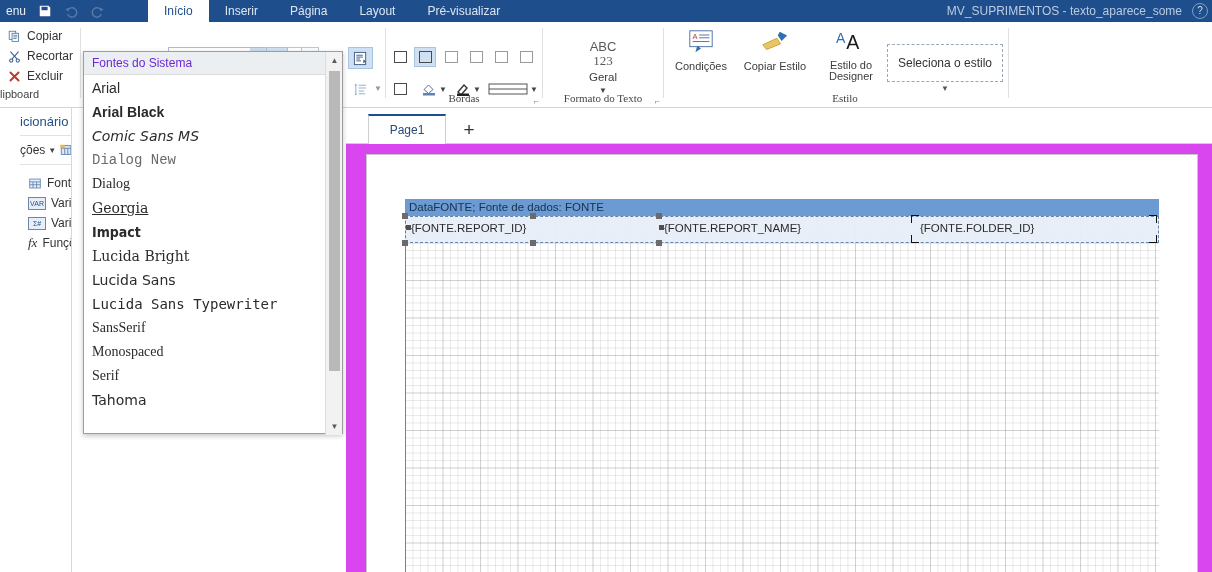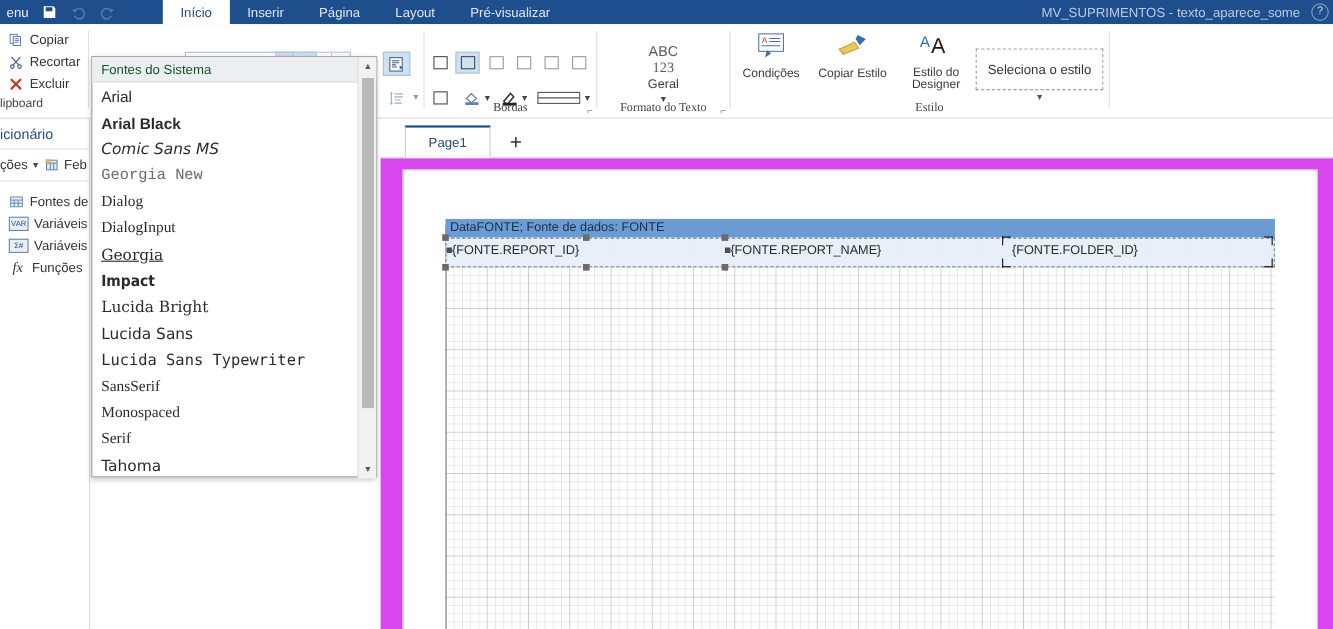--- a/index.html
+++ b/index.html
@@ -115,23 +115,24 @@
     display: flex; align-items: center; justify-content: center;
     font-size: 12px; color: #333;
   }
   .style-pick-arrow {
     position: absolute; top: 62px; width: 116px; text-align: center;
     font-size: 8px; color: #555;
   }
 
   
   .leftpanel {
-    position: absolute; left: 0; top: 108px; width: 82px; height: 464px;
+    position: absolute; left: 0; top: 108px; width: 72px; height: 464px;
     background: #ffffff; border-right: 1px solid #d8d8d8;
     overflow: hidden;
+    padding-left: 20px;
   }
   .lp-title { font-size: 13px; color: #1f4e8c; padding: 6px 0 2px 0; white-space: nowrap; }
   .lp-rule { height: 1px; background: #e2e2e2; margin: 4px 0; }
   .lp-row {
     display: flex; align-items: center; gap: 5px; height: 20px;
     font-size: 12px; color: #333; white-space: nowrap;
   }
   .lp-chip {
     display:inline-flex; align-items:center; justify-content:center;
     min-width:18px; height:13px; border:1px solid #6f86a8; background:#e8eef7;
@@ -214,21 +215,21 @@
   .corner.br { border-left: none; border-top: none; }
 
   
   .fontpop {
     position: absolute; left: 83px; top: 51px; width: 260px; height: 383px;
     background: #ffffff; border: 1px solid #9e9e9e;
     box-shadow: 0 2px 5px rgba(0,0,0,.22); z-index: 50;
   }
   .fp-header {
     height: 23px; background: #eceff2; border-bottom: 1px solid #dcdcdc;
-    font-size: 12px; color: #14532d; padding-left: 8px; line-height: 23px;
+    font-size: 12px; color: #6d28d9; padding-left: 8px; line-height: 23px;
   }
   .fp-list { position: absolute; left: 0; top: 24px; width: 243px; height: 358px; }
   .fp-item {
     height: 24px; line-height: 24px; padding-left: 8px;
     font-size: 14px; color: #2b2b2b; white-space: nowrap; overflow: hidden;
   }
   .fp-scroll {
     position: absolute; right: 0; top: 0; width: 17px; height: 383px;
     background: #f2f2f2; border-left: 1px solid #dcdcdc;
   }
@@ -574,23 +575,22 @@
       </div>
     </div>
   </div>
 
   <div class="fontpop">
     <div class="fp-header">Fontes do Sistema</div>
     <div class="fp-list" id="fp-list">
         <div class="fp-item" style="font-family:'Liberation Sans',sans-serif;">Arial</div>
         <div class="fp-item" style="font-family:'Liberation Sans',sans-serif;font-weight:bold;">Arial Black</div>
         <div class="fp-item" style="font-family:'DejaVu Sans',sans-serif;font-style:italic;">Comic Sans MS</div>
-        <div class="fp-item" style="font-family:'Liberation Mono',monospace;color:#6b6b6b;">Georgia New</div>
+        <div class="fp-item" style="font-family:'Liberation Mono',monospace;color:#6b6b6b;">Dialog New</div>
         <div class="fp-item" style="font-family:'Liberation Serif',serif;">Dialog</div>
-        <div class="fp-item" style="font-family:'Liberation Serif',serif;">DialogInput</div>
         <div class="fp-item" style="font-family:'DejaVu Serif',serif;text-decoration:underline;">Georgia</div>
         <div class="fp-item" style="font-family:'DejaVu Sans Condensed','DejaVu Sans',sans-serif;font-weight:bold;">Impact</div>
         <div class="fp-item" style="font-family:'DejaVu Serif',serif;">Lucida Bright</div>
         <div class="fp-item" style="font-family:'DejaVu Sans',sans-serif;">Lucida Sans</div>
         <div class="fp-item" style="font-family:'DejaVu Sans Mono',monospace;">Lucida Sans Typewriter</div>
         <div class="fp-item" style="font-family:'Liberation Serif',serif;">SansSerif</div>
         <div class="fp-item" style="font-family:'Liberation Serif',serif;">Monospaced</div>
         <div class="fp-item" style="font-family:'Liberation Serif',serif;">Serif</div>
         <div class="fp-item" style="font-family:'DejaVu Sans',sans-serif;">Tahoma</div>
       </div>

